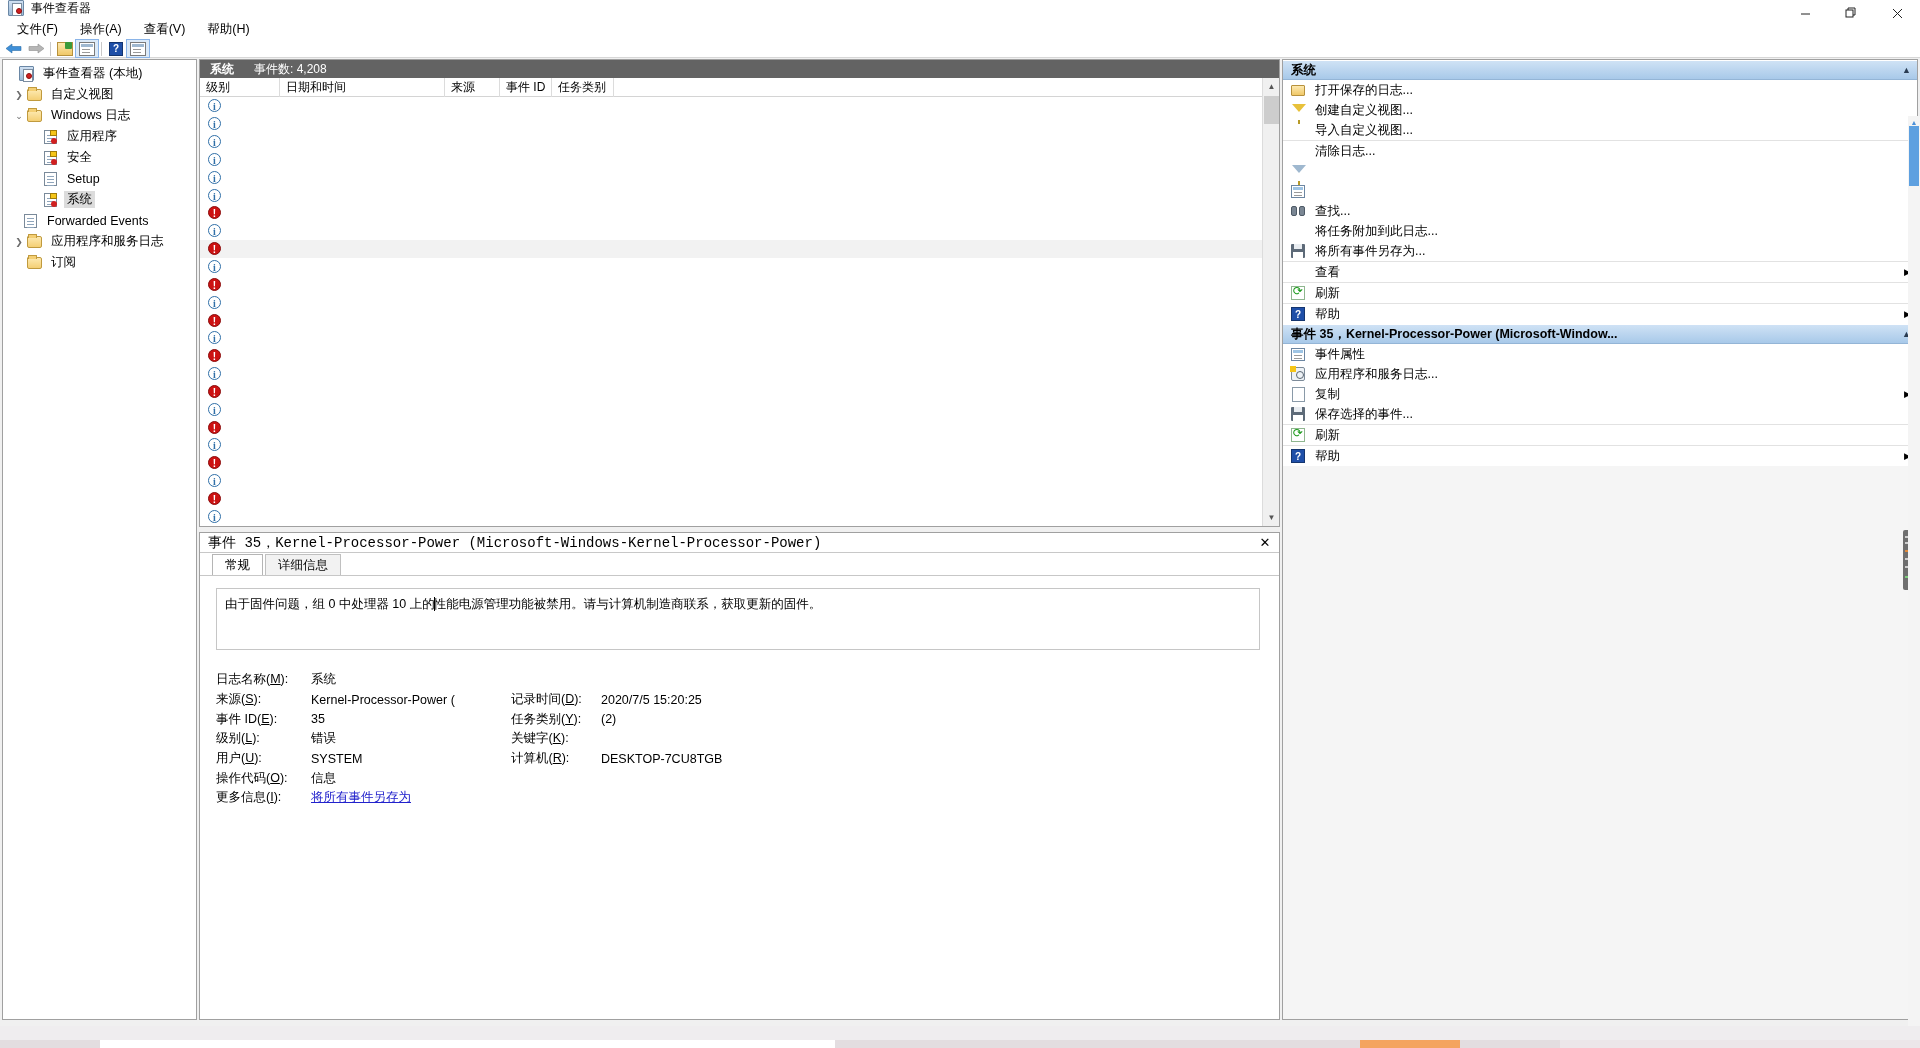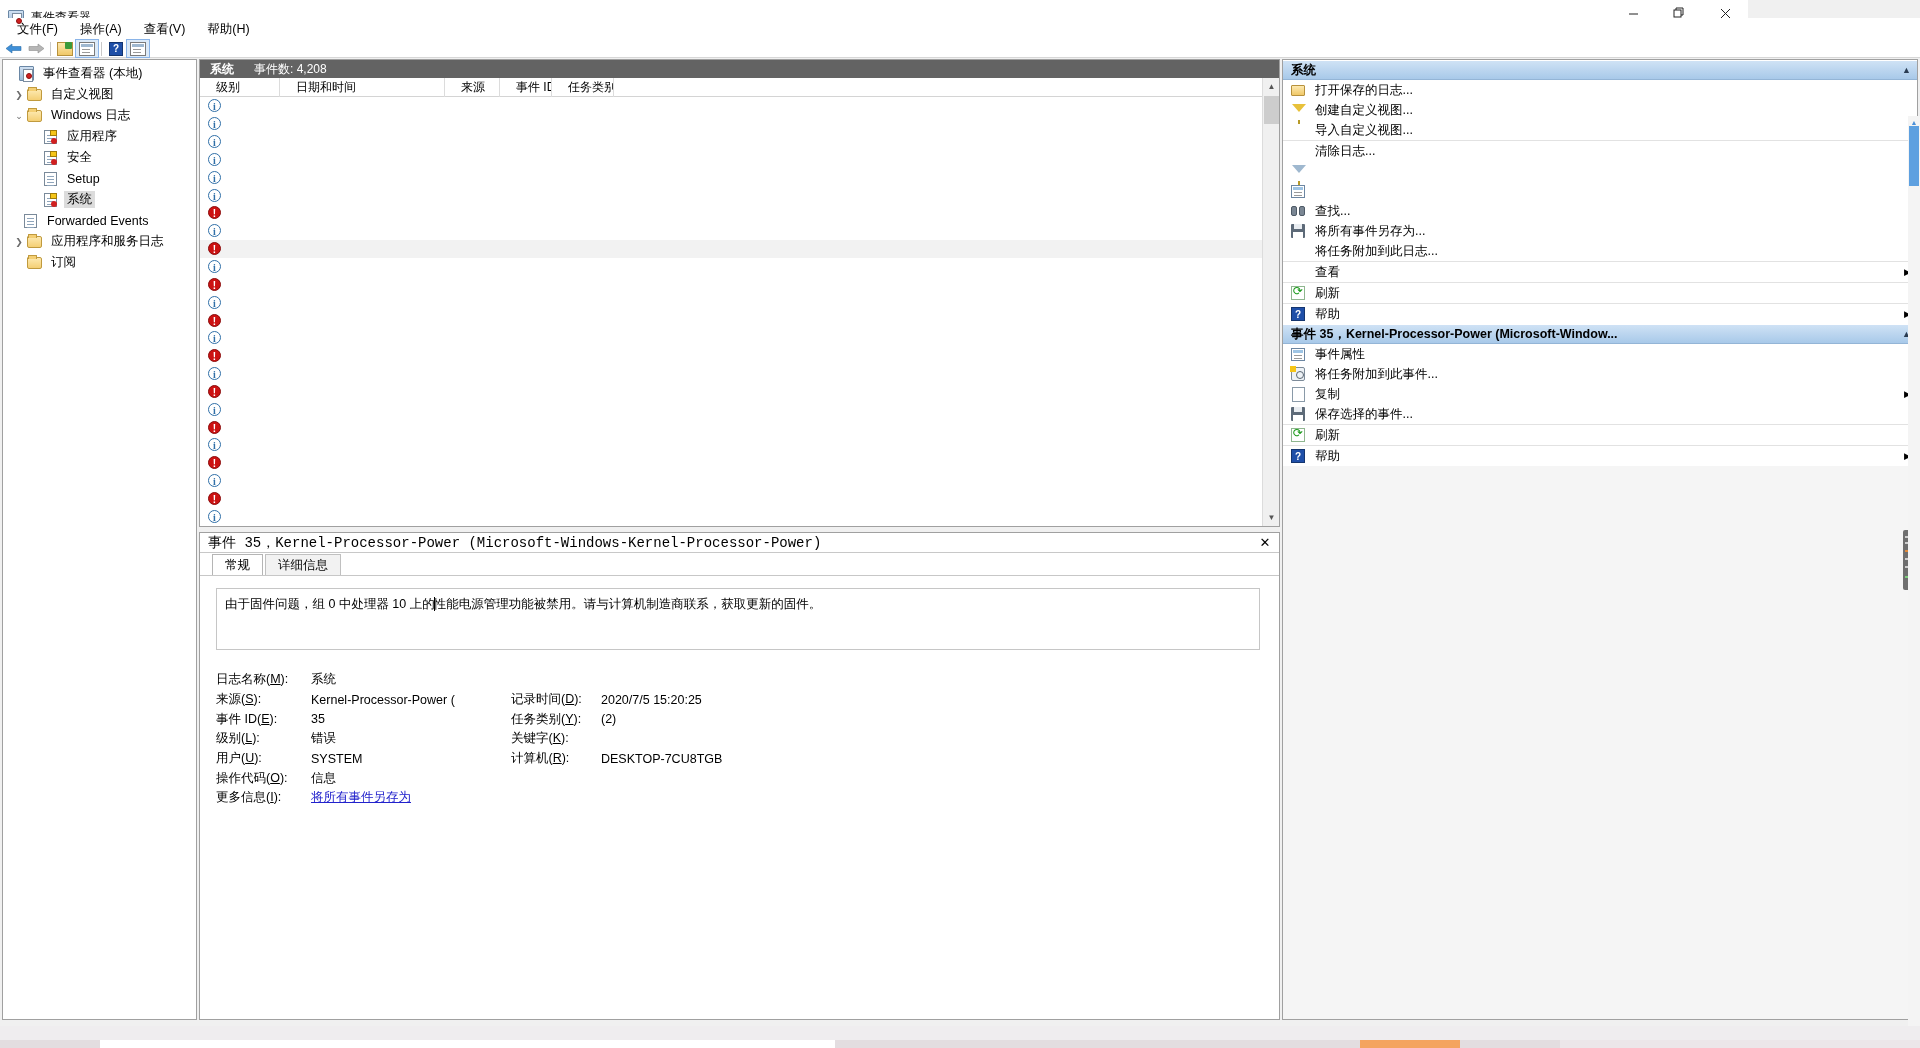--- a/index.html
+++ b/index.html
@@ -9,22 +9,22 @@
     overflow: hidden;
     background: #ffffff;
     font-family: "Liberation Sans", "DejaVu Sans", sans-serif;
     font-size: 12px;
     color: #000;
   }
   .app { position: relative; width: 1920px; height: 1048px; background: #f0f0f0; }
 
   
   .titlebar {
-    position: absolute; left: 0; top: 0; width: 1748px; height: 26px;
-    background: #ffffff; display: flex; align-items: flex-end;
+    position: absolute; left: 0; top: 0; width: 1920px; height: 26px;
+    background: #ffffff; display: flex; align-items: flex-start;
   }
   .titlebar .ticon {
     width: 16px; height: 16px; margin-left: 8px; margin-right: 7px;
     position: relative; flex: none;
   }
   .ev-icon {
     width: 16px; height: 16px; position: relative; display: inline-block;
     background: linear-gradient(#cfe0f2,#9dbbd8);
     border: 1px solid #6a87a5; border-radius: 1px;
   }
@@ -120,21 +120,21 @@
   .listhdr {
     height: 18px; background: #636363; color: #fff; display: flex; align-items: center;
     font-size: 12px; padding-left: 10px; font-weight: bold;
   }
   .listhdr .cnt { font-weight: normal; margin-left: 20px; }
   .colhdr {
     height: 19px; background: #fff; display: flex; align-items: center;
     border-bottom: 1px solid #d4d4d4; font-size: 12px; position: relative;
   }
   .colhdr > div {
-    height: 19px; line-height: 19px; border-right: 1px solid #dcdcdc; padding-left: 16px;
+    height: 19px; line-height: 19px; border-right: 1px solid #dcdcdc; padding-left: 6px;
     overflow: hidden; white-space: nowrap;
   }
   .c-level { width: 80px; }
   .c-date { width: 165px; }
   .c-src { width: 55px; }
   .c-id { width: 52px; text-align: right; padding-right: 6px; padding-left: 0; }
   .c-task { width: 62px; }
   .c-rest { flex: 1; border-right: none !important; }
 
   .rows { position: relative; height: 429px; overflow: hidden; }
@@ -828,28 +828,28 @@
           <div class="act-item">
             <span class="aico">
               <span class="ai-find">
                 <span class="b" style="left:0"></span>
                 <span class="b" style="left:8px"></span>
               </span>
             </span>
             <span class="albl">查找...</span>
           </div>
           <div class="act-item">
-            <span class="aico">
-              <span class="ai-save"></span>
-            </span>
-            <span class="albl">将所有事件另存为...</span>
-          </div>
-          <div class="act-item">
             <span class="aico"></span>
             <span class="albl">将任务附加到此日志...</span>
+          </div>
+          <div class="act-item">
+            <span class="aico">
+              <span class="ai-save"></span>
+            </span>
+            <span class="albl">将所有事件另存为...</span>
           </div>
           <div class="act-sep"></div>
           <div class="act-item">
             <span class="aico"></span>
             <span class="albl">查看</span>
             <span class="sub">▶</span>
           </div>
           <div class="act-sep"></div>
           <div class="act-item">
             <span class="aico">
@@ -878,21 +878,21 @@
               </span>
             </span>
             <span class="albl">事件属性</span>
           </div>
           <div class="act-item">
             <span class="aico">
               <span class="ai-task">
                 <span class="star"></span>
               </span>
             </span>
-            <span class="albl">将任务附加到此事件...</span>
+            <span class="albl">应用程序和服务日志...</span>
           </div>
           <div class="act-item">
             <span class="aico">
               <span class="ai-copy"></span>
             </span>
             <span class="albl">复制</span>
             <span class="sub">▶</span>
           </div>
           <div class="act-item">
             <span class="aico">

